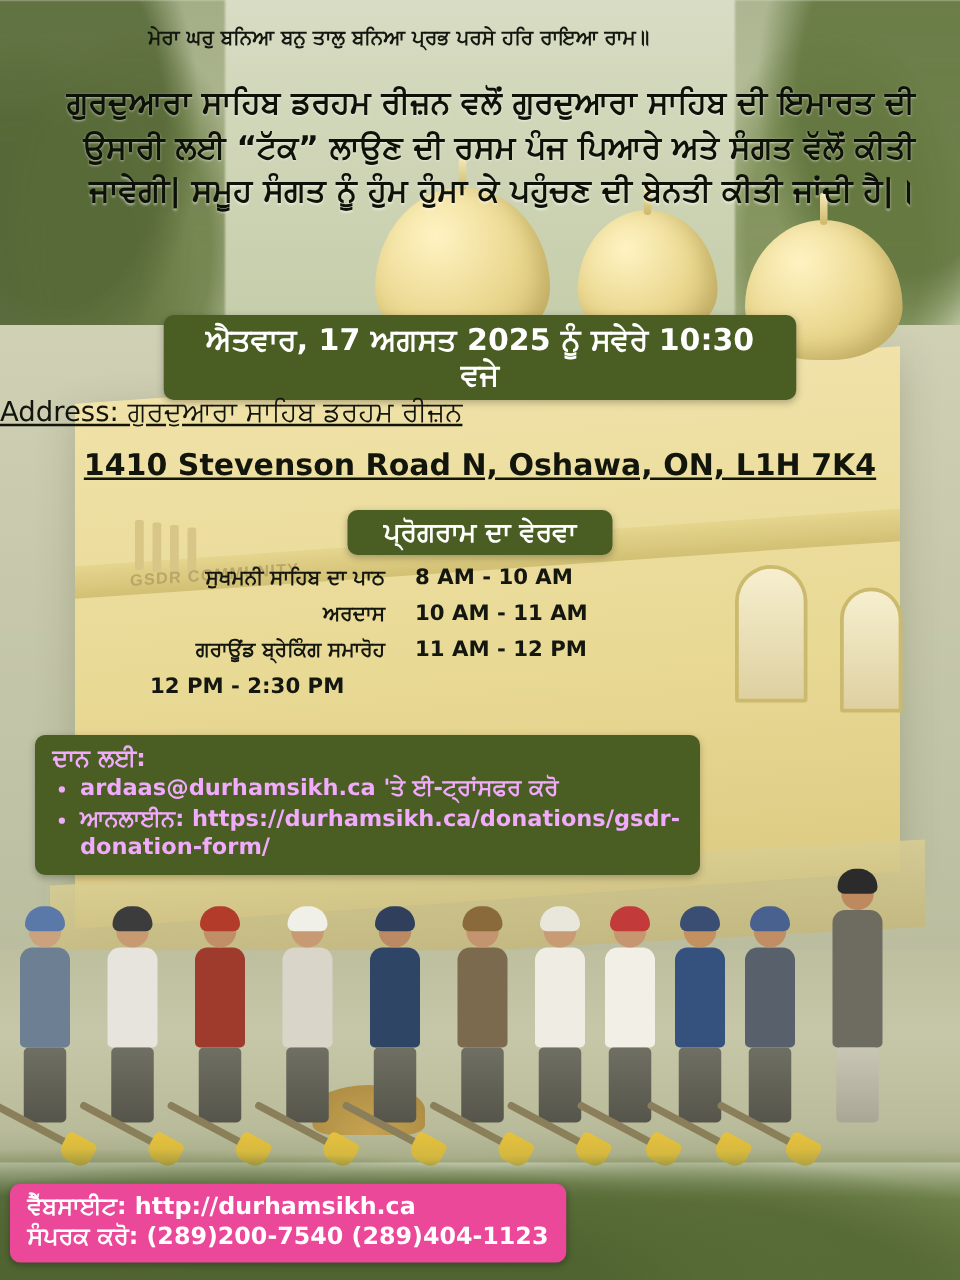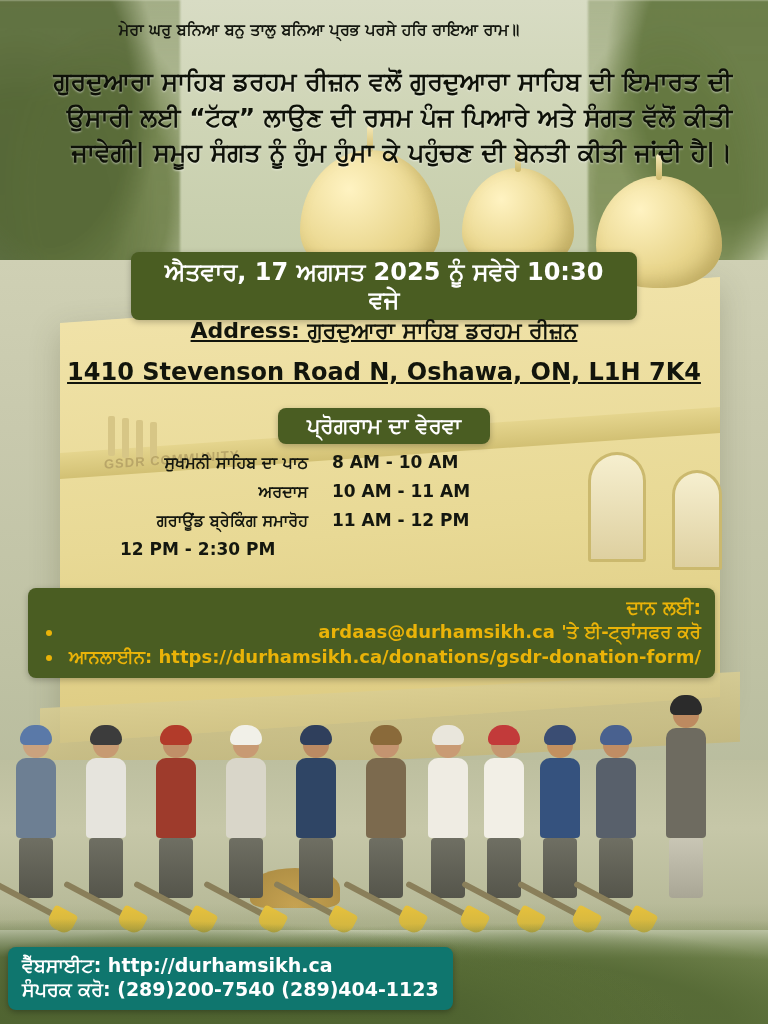--- a/index.html
+++ b/index.html
@@ -166,22 +166,22 @@
     border-radius: 8px;
     font-weight: bold;
     text-align: center;
     padding: 6px 16px;
     box-shadow: 0 2px 6px rgba(0,0,0,.25);
   }
   .chip-date {
     left: 131px; top: 252px; width: 506px; font-size: 24px;
   }
   .addr1 {
-    position: absolute; left: 0; top: 318px; width: 768px; text-align: center;
-    color: #12150c; font-size: 22px; font-weight: bold;
+    position: absolute; left: 0; top: 318px; width: 768px; 
+    color: #12150c; font-size: 22px; font-weight: normal;
     text-decoration: underline;
   }
   .addr2 {
     position: absolute; left: 0; top: 358px; width: 768px; text-align: center;
     color: #12150c; font-size: 24px; font-weight: bold;
     text-decoration: underline;
   }
   .chip-program {
     left: 278px; top: 408px; width: 212px; font-size: 21px;
   }
@@ -191,33 +191,32 @@
   }
   .sched-row {
     display: flex; align-items: baseline; margin-bottom: 9px;
   }
   .sched-label {
     width: 212px; text-align: right; padding-right: 24px; font-size: 16px;
   }
   .sched-time { font-size: 17px; }
 
   .donation {
-    position: absolute; left: 28px; top: 588px; width: 687px;
-    background: #4a5d22; color: #eab308; border-radius: 8px;
+    position: absolute; left: 28px; top: 588px; width: 532px;
+    background: #4a5d22; color: #f0abfc; border-radius: 8px;
     padding: 8px 14px 10px 14px;
     box-shadow: 0 2px 6px rgba(0,0,0,.25);
-    text-align: right;
   }
   .donation-title { font-size: 19px; font-weight: bold; margin-bottom: 2px; }
   .donation ul { margin: 0; padding-left: 22px; }
   .donation li { font-size: 18px; font-weight: bold; line-height: 1.25; margin-top: 2px; }
 
   .footer {
     position: absolute; left: 8px; bottom: 14px;
-    background: #0f766e; color: #fff; border-radius: 8px;
+    background: #ec4899; color: #fff; border-radius: 8px;
     padding: 6px 14px 8px 14px;
     box-shadow: 0 2px 6px rgba(0,0,0,.3);
   }
   .footer div { font-size: 19px; font-weight: bold; line-height: 1.3; }
 </style>
 </head>
 <body>
 
 <div id="poster">
 

